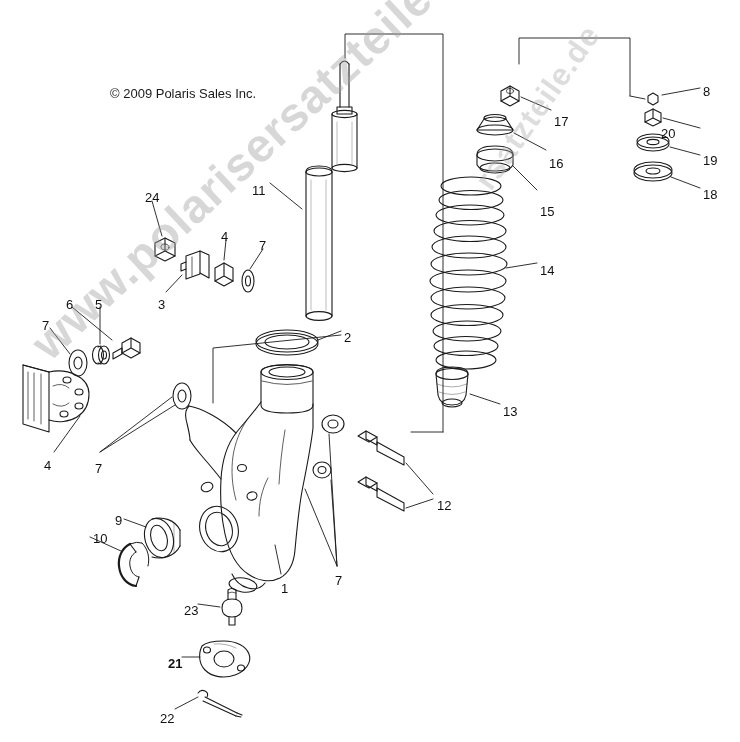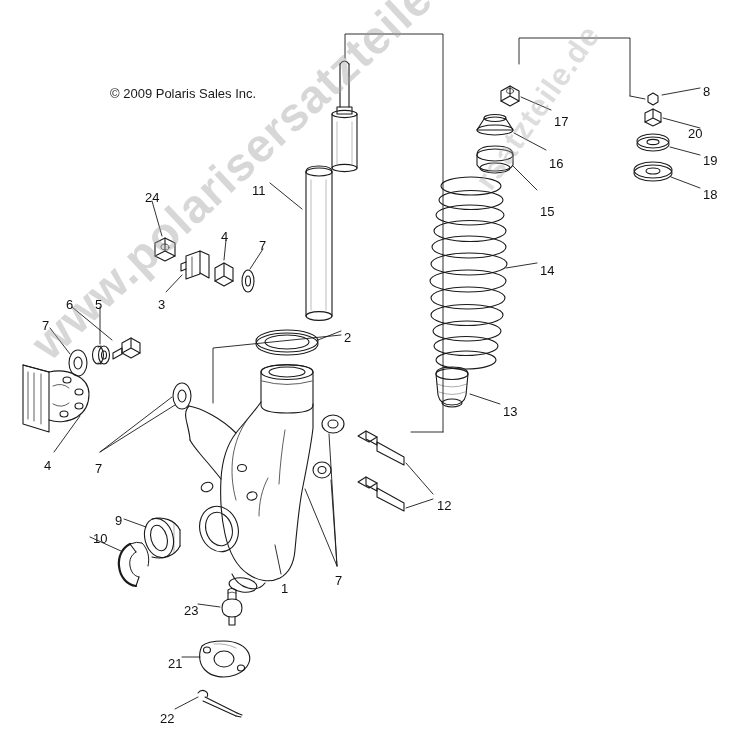--- a/index.html
+++ b/index.html
@@ -413,25 +413,25 @@
       <div class="callout" style="left: 42px; top: 318px;">7</div>
       <div class="callout" style="left: 344px; top: 330px;">2</div>
       <div class="callout" style="left: 44px; top: 458px;">4</div>
       <div class="callout" style="left: 95px; top: 461px;">7</div>
       <div class="callout" style="left: 437px; top: 498px;">12</div>
       <div class="callout" style="left: 115px; top: 513px;">9</div>
       <div class="callout" style="left: 75px; top: 531px; margin-left: 18px;">10</div>
       <div class="callout" style="left: 281px; top: 581px;">1</div>
       <div class="callout" style="left: 335px; top: 573px;">7</div>
       <div class="callout" style="left: 184px; top: 603px;">23</div>
-      <div class="callout" style="left: 168px; top: 656px;">21</div>
+      <div class="callout" style="left: 168px; top: 656px; font-weight: bold;">21</div>
       <div class="callout" style="left: 160px; top: 711px;">22</div>
       <div class="callout" style="left: 703px; top: 84px;">8</div>
       <div class="callout" style="left: 554px; top: 114px;">17</div>
-      <div class="callout" style="left: 688px; top: 126px;">20</div>
+      <div class="callout" style="left: 661px; top: 126px;">20</div>
       <div class="callout" style="left: 549px; top: 144px; margin-top: 12px;">16</div>
       <div class="callout" style="left: 703px; top: 153px;">19</div>
       <div class="callout" style="left: 540px; top: 204px;">15</div>
       <div class="callout" style="left: 703px; top: 187px;">18</div>
       <div class="callout" style="left: 540px; top: 263px;">14</div>
       <div class="callout" style="left: 503px; top: 404px;">13</div>
     </div>
 
 </div>
 

